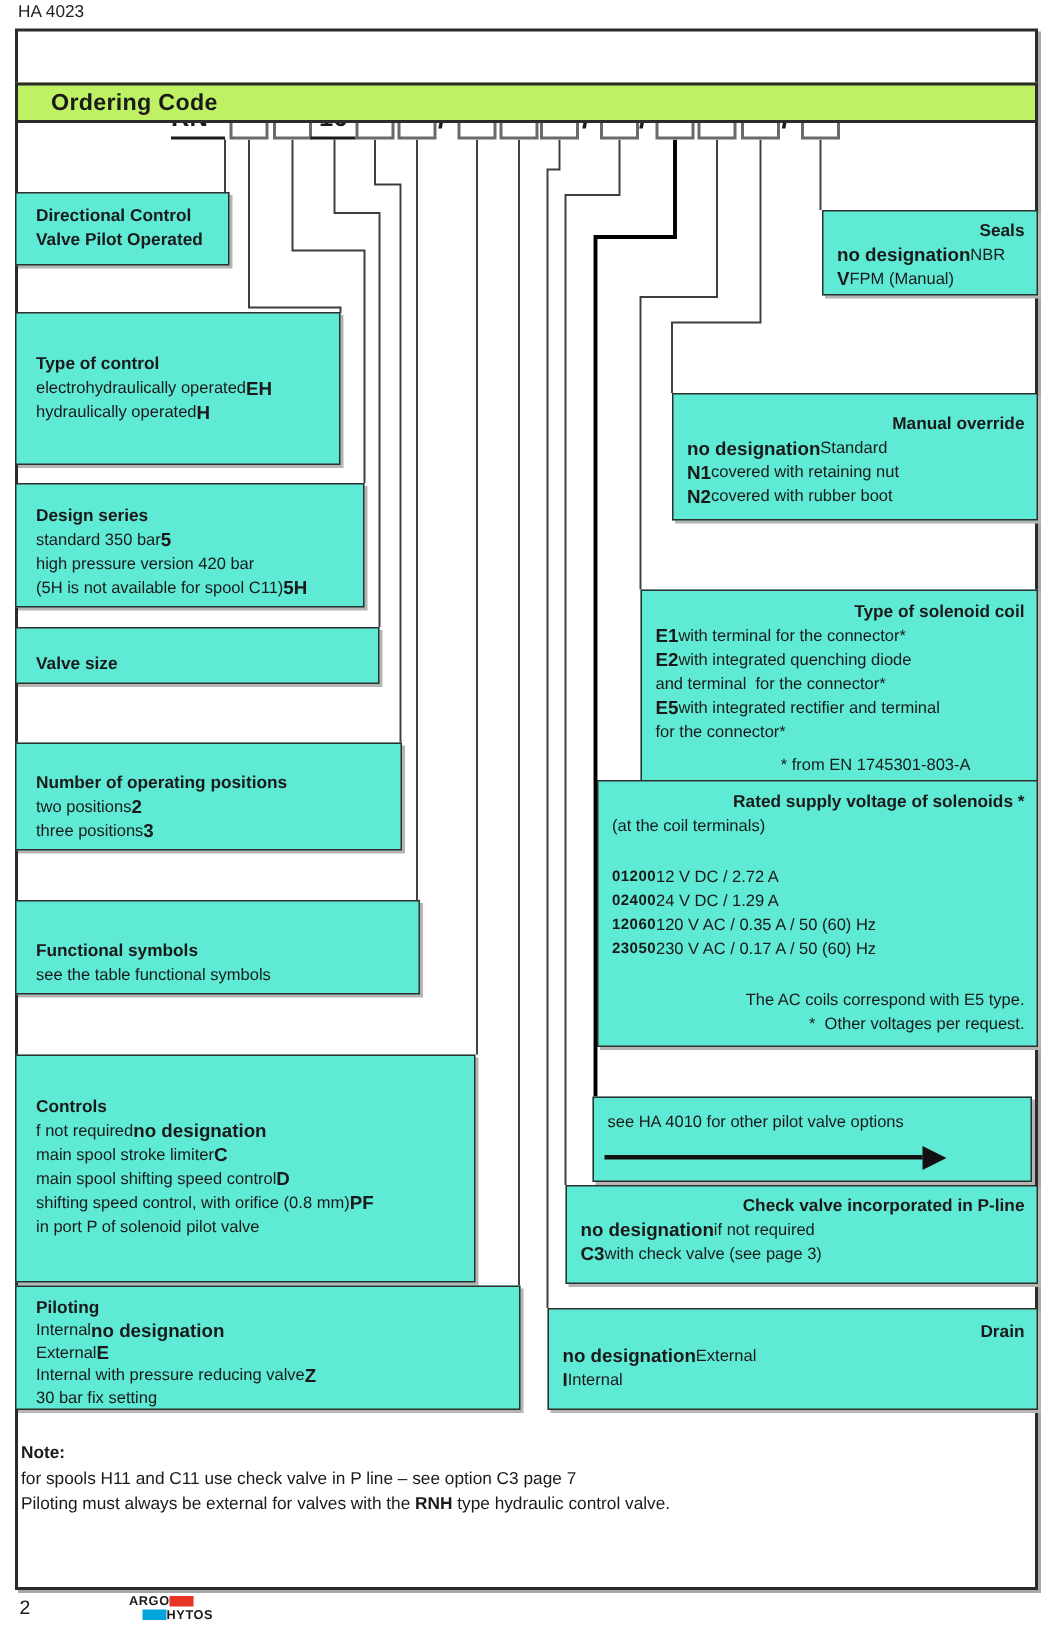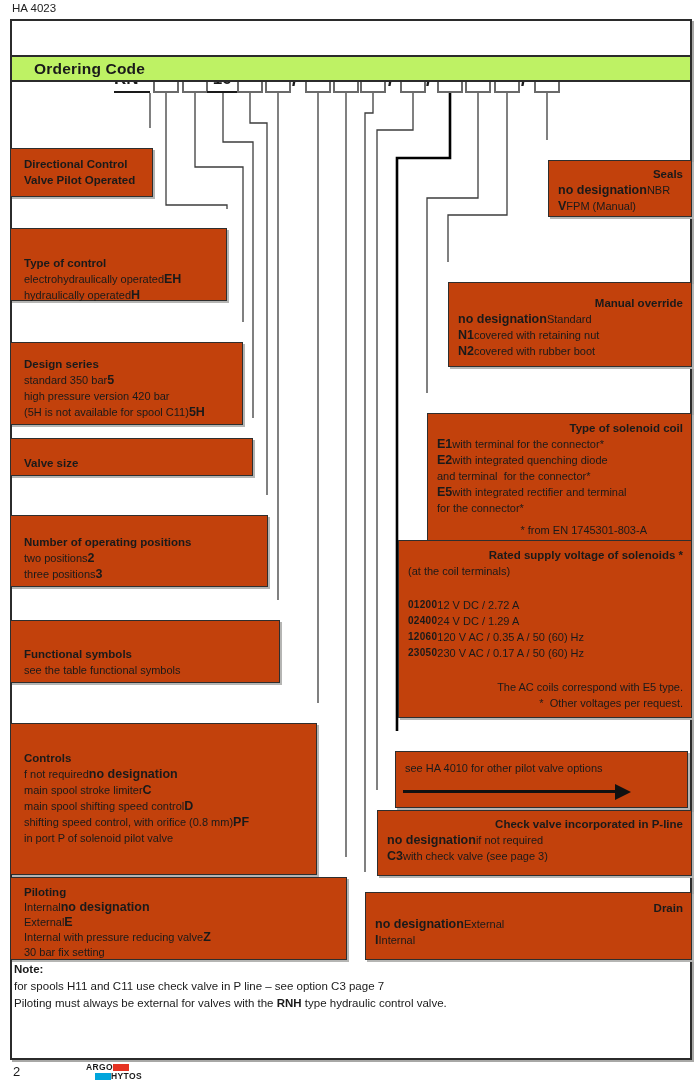--- a/index.html
+++ b/index.html
@@ -48,25 +48,25 @@
   }
   .code-text.u { border-bottom: 2px solid #1a1a1a; }
   .code-sep {
     position: absolute; top: 65px; height: 28px; line-height: 28px;
     font-weight: bold; font-size: 20px; z-index: 2;
   }
   
   .lbox {
     position: absolute;
     border: 1.4px solid #2e2e2e;
-    background: #c2410c;
+    background: #5eead4;
     box-shadow: 2px 2px 0 #b5b5b3;
     z-index: 2;
     font-size: 11px;
-    padding-left: 13px; padding-right: 7px; margin-top: 20px;
+    padding-left: 13px; padding-right: 7px;
   }
   .lbox.right-side { padding-left: 9px; padding-right: 8px; }
   .lbox .title {
     font-weight: bold; font-size: 11.5px; line-height: 16px; white-space: pre;
   }
   .lbox.right-side .title { text-align: right; }
   .lbox .subtitle { text-align: left; line-height: 16px; font-size: 11px; }
   .row { display: flex; justify-content: flex-start; line-height: 16px; white-space: pre; }
   .row .lbl { font-size: 11px; }
   .row .code { font-weight: bold; font-size: 12.5px; }
@@ -139,21 +139,21 @@
     <div class="code-box" style="left: 465px;"></div>
     <div class="code-box" style="left: 494px;"></div>
     <div class="code-sep" style="left: 521px; width: 10px;">/</div>
     <div class="code-box" style="left: 534px;"></div>
   </div>
 <div id="sections">
     <div class="lbox " style="left: 10px; top: 128px; width: 143px; height: 49px; padding-top: 7px;">
       <div class="title">Directional Control</div>
       <div class="title">Valve Pilot Operated</div>
     </div>
-    <div class="lbox " style="left: 10px; top: 208px; width: 217px; height: 73px; padding-top: 26px;">
+    <div class="lbox " style="left: 10px; top: 208px; width: 217px; height: 102px; padding-top: 26px;">
       <div class="title">Type of control</div>
       <div class="row"><span class="lbl">electrohydraulically operated</span><span class="code">EH</span></div>
       <div class="row"><span class="lbl">hydraulically operated</span><span class="code">H</span></div>
     </div>
     <div class="lbox " style="left: 10px; top: 322px; width: 233px; height: 83px; padding-top: 13px;">
       <div class="title">Design series</div>
       <div class="row"><span class="lbl">standard 350 bar</span><span class="code">5</span></div>
       <div class="row"><span class="lbl">high pressure version 420 bar</span><span class="code"></span></div>
       <div class="row"><span class="lbl">(5H is not available for spool C11)</span><span class="code">5H</span></div>
     </div>

